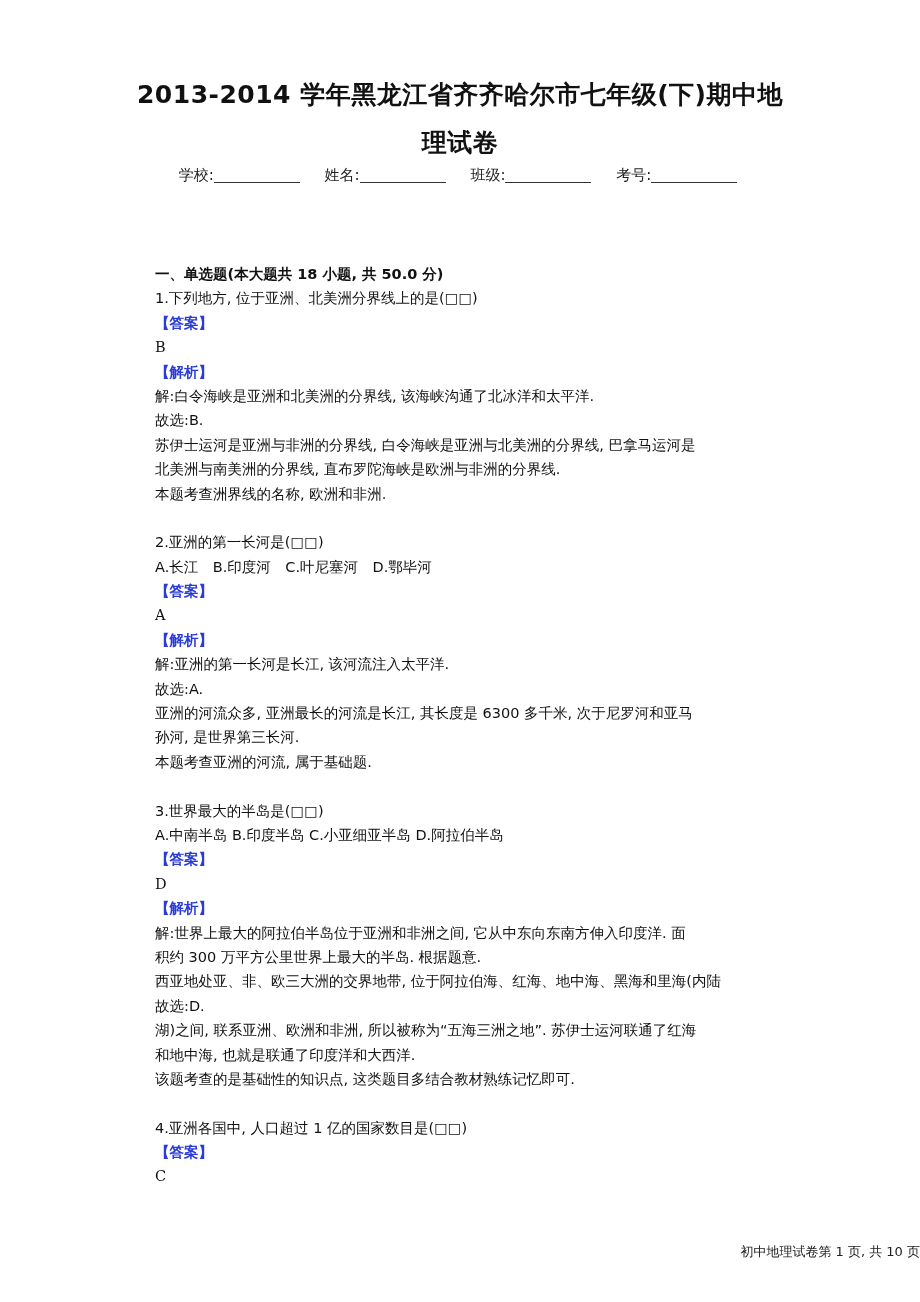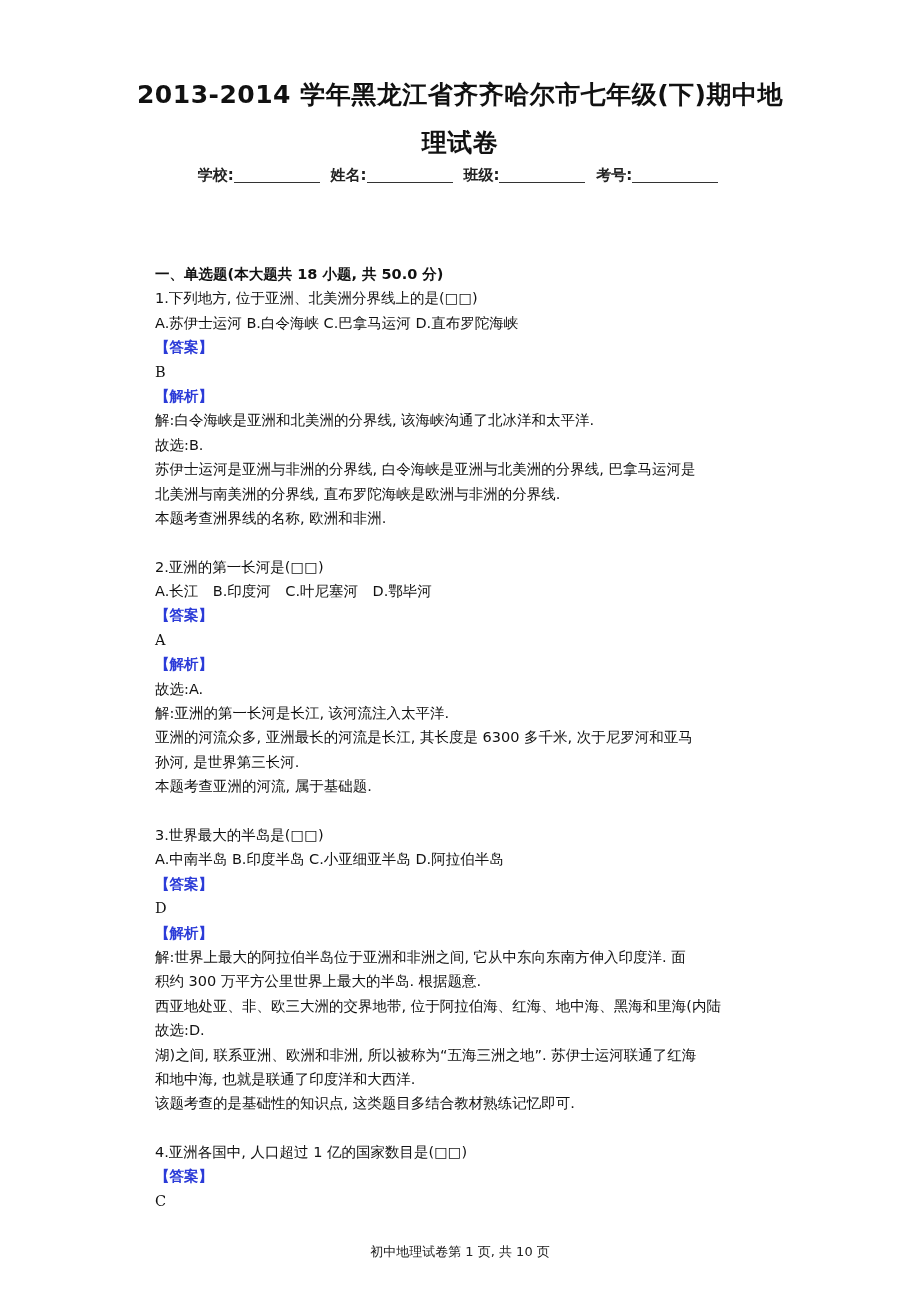--- a/index.html
+++ b/index.html
@@ -4,70 +4,69 @@
 <style>
   html, body { margin: 0; padding: 0; background: #ffffff; }
   body { width: 920px; height: 1302px; position: relative; overflow: hidden;
          font-family: "DejaVu Sans", "Liberation Sans", sans-serif; color: #111; }
   .title { position: absolute; left: 0; width: 920px; text-align: center;
            font-size: 25px; font-weight: bold; color: #111; letter-spacing: 0.5px; }
   #title-line1 { top: 78px; }
   #title-line2 { top: 126px; font-family: Liberation Serif, serif; }
   .info { position: absolute; top: 166px; left: 0; width: 920px; text-align: center;
           font-size: 15px; color: #222; }
-  .info .field { display: inline-block; margin: 0 1px; font-weight: bold; }
+  .info .field { display: inline-block; margin: 0 8px; }
   .info .blank { display: inline-block; width: 86px; border-bottom: 1px solid #333;
                  height: 14px; vertical-align: -3px; margin-right: 4px; }
   .content { position: absolute; left: 155px; top: 262px; width: 620px; font-size: 14.5px; }
   .line { height: 24.4px; line-height: 24.4px; white-space: nowrap; }
   .bold { font-weight: bold; }
   .label { color: #2b3bd8; font-weight: bold; }
   .ans { font-family: "DejaVu Serif", "Liberation Serif", serif; }
   .gap { height: 24.4px; }
-  .footer { position: absolute; top: 1243px; left: 0; width: 920px; text-align: center;
+  .footer { position: absolute; top: 1243px; left: 0; width: 920px; text-align: right;
             font-size: 13px; color: #222; }
 </style>
 </head>
 <body>
 
 <div class="title" id="title-line1">2013-2014 学年黑龙江省齐齐哈尔市七年级(下)期中地</div>
 <div class="title" id="title-line2">理试卷</div>
 
 <div class="info">
   <span class="field"><span>学校:</span><span class="blank"></span></span>
   <span class="field"><span>姓名:</span><span class="blank"></span></span>
   <span class="field"><span>班级:</span><span class="blank"></span></span>
   <span class="field"><span>考号:</span><span class="blank"></span></span>
 </div>
 
 <div class="content">
   <div class="line bold">一、单选题(本大题共 18 小题, 共 50.0 分)</div>
 
   <div>
     <div class="line">1.下列地方, 位于亚洲、北美洲分界线上的是(□□)</div>
-    <div class="line">A.苏伊士运河 B.白令海峡 C.巴拿马运河 D.直布罗陀海峡</div>
     <div class="line label">【答案】</div>
     <div class="line ans">B</div>
     <div class="line label">【解析】</div>
     <div class="line">解:白令海峡是亚洲和北美洲的分界线, 该海峡沟通了北冰洋和太平洋.</div>
     <div class="line">故选:B.</div>
     <div class="line">苏伊士运河是亚洲与非洲的分界线, 白令海峡是亚洲与北美洲的分界线, 巴拿马运河是</div>
     <div class="line">北美洲与南美洲的分界线, 直布罗陀海峡是欧洲与非洲的分界线.</div>
     <div class="line">本题考查洲界线的名称, 欧洲和非洲.</div>
   </div>
   <div class="gap"></div>
 
   <div>
     <div class="line">2.亚洲的第一长河是(□□)</div>
     <div class="line">A.长江　B.印度河　C.叶尼塞河　D.鄂毕河</div>
     <div class="line label">【答案】</div>
     <div class="line ans">A</div>
     <div class="line label">【解析】</div>
+    <div class="line">解:亚洲的第一长河是长江, 该河流注入太平洋.</div>
     <div class="line">故选:A.</div>
-    <div class="line">解:亚洲的第一长河是长江, 该河流注入太平洋.</div>
     <div class="line">亚洲的河流众多, 亚洲最长的河流是长江, 其长度是 6300 多千米, 次于尼罗河和亚马</div>
     <div class="line">孙河, 是世界第三长河.</div>
     <div class="line">本题考查亚洲的河流, 属于基础题.</div>
   </div>
   <div class="gap"></div>
 
   <div>
     <div class="line">3.世界最大的半岛是(□□)</div>
     <div class="line">A.中南半岛 B.印度半岛 C.小亚细亚半岛 D.阿拉伯半岛</div>
     <div class="line label">【答案】</div>

